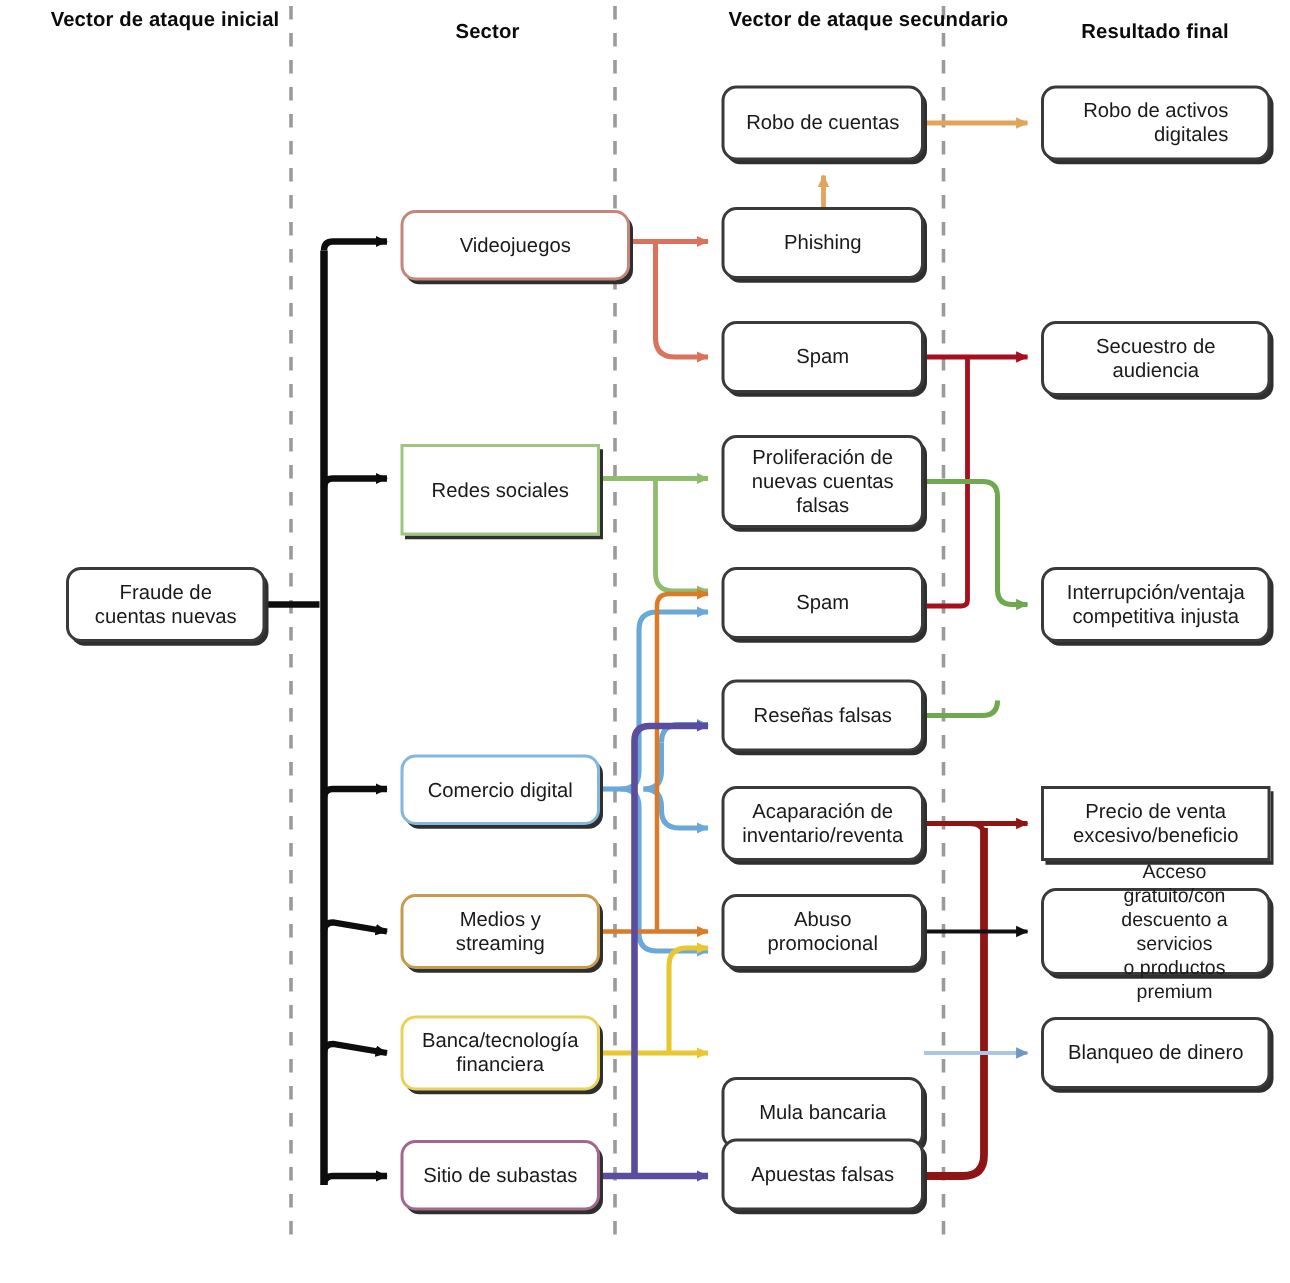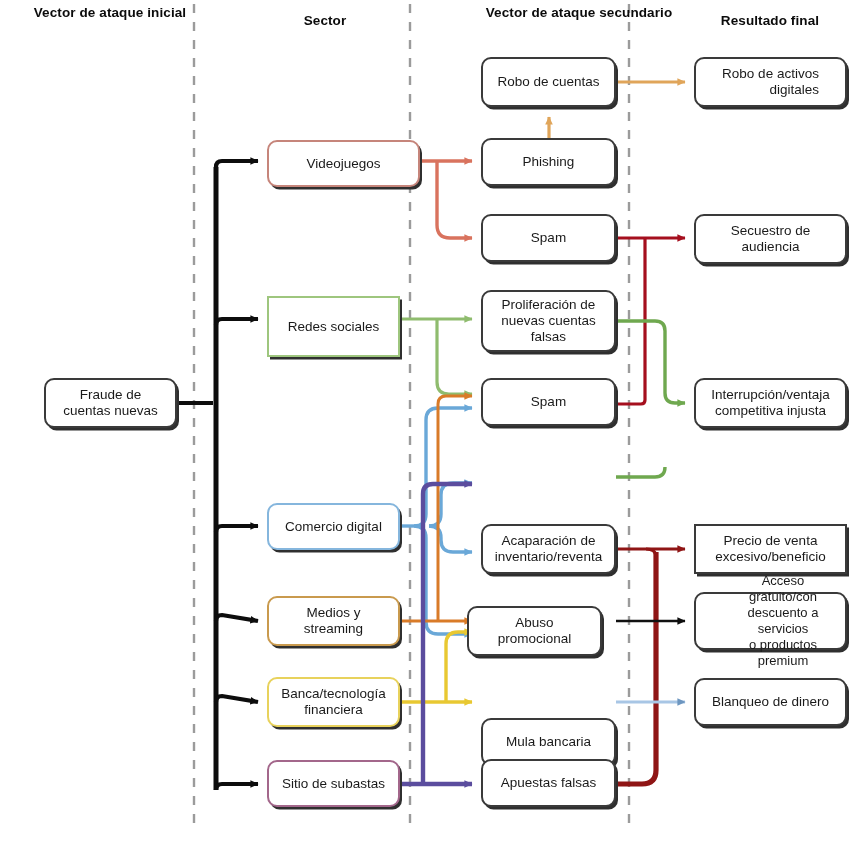--- a/index.html
+++ b/index.html
@@ -261,29 +261,34 @@
       <span>falsas</span>
     </div>
   </div>
 
   <div class="node" style="left:481px;top:378px;width:135px;height:48px;">
     <div>
         <span>Spam</span>
       </div>
   </div>
 
+  <div class="node" style="left:481px;top:453px;width:135px;height:48px;">
+    <div>
+        <span>Reseñas falsas</span>
+      </div>
+  </div>
 
   <div class="node" style="left:481px;top:524px;width:135px;height:50px;">
     <div>
       <span>Acaparación de</span>
       <span>inventario/reventa</span>
     </div>
   </div>
 
-  <div class="node" style="left:467px;top:596px;width:135px;height:50px;margin-top:10px;">
+  <div class="node" style="left:481px;top:596px;width:135px;height:50px;">
     <div>
       <span>Abuso</span>
       <span>promocional</span>
     </div>
   </div>
 
   <div class="node" style="left:481px;top:718px;width:135px;height:48px;">
     <div>
         <span>Mula bancaria</span>
       </div>

